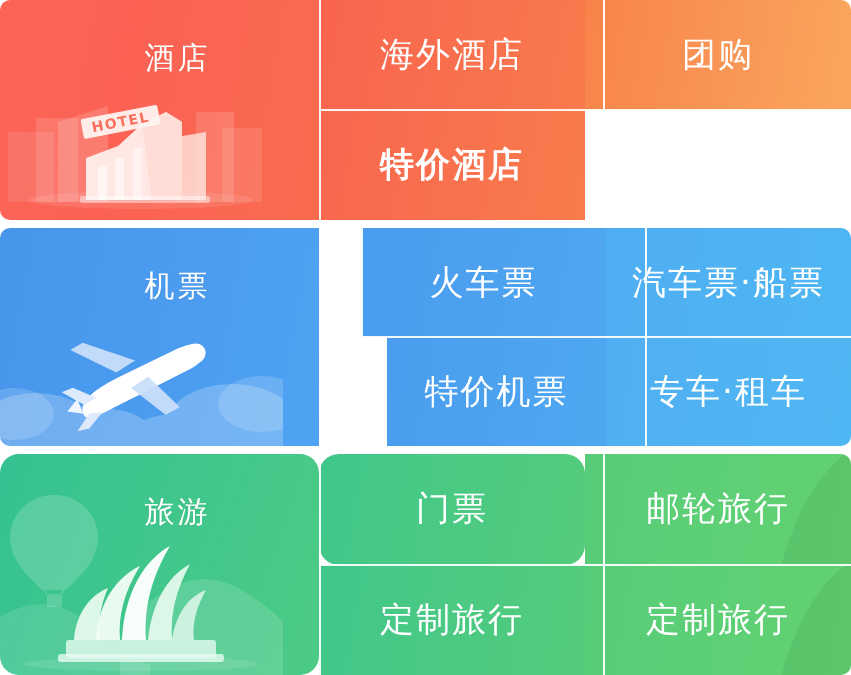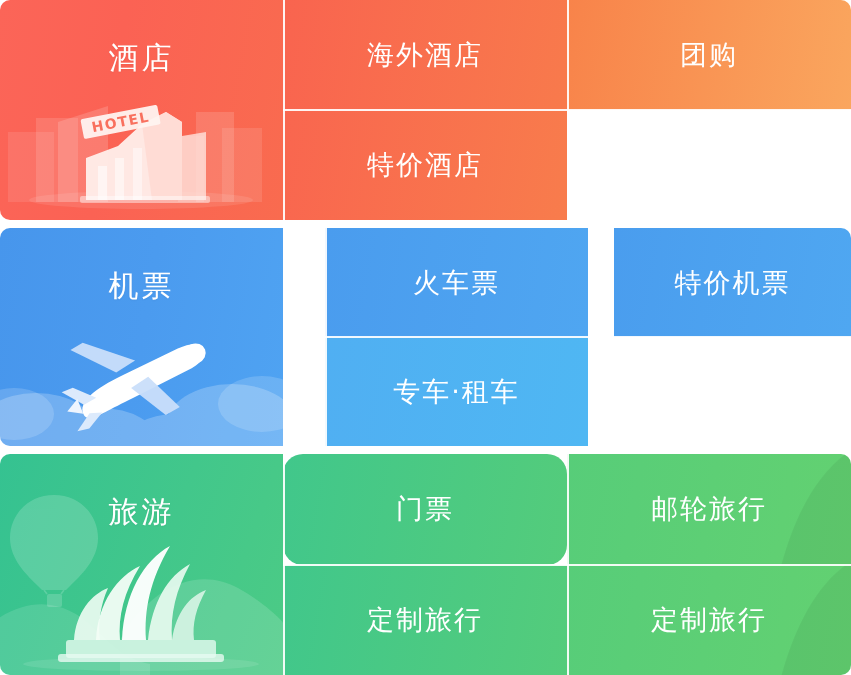--- a/index.html
+++ b/index.html
@@ -34,20 +34,21 @@
   .cat-hotel  { height: 220px; }
   .cat-flight { height: 218px; margin-top: 8px; gap: 42px; }
   .cat-tour   { height: 221px; margin-top: 8px; }
 
   
   .hero {
     position: relative;
     width: 283px;
     flex: 0 0 283px;
     overflow: hidden;
+    padding-left: 36px;
   }
   .hero-title {
     position: relative;
     z-index: 6;
     text-align: center;
     color: #ffffff;
     font-size: 30px;
     letter-spacing: 3px;
     padding-top: 38px;
     text-shadow: 0 1px 2px rgba(0,0,0,.05);
@@ -68,21 +69,21 @@
     grid-template-columns: 1fr 1fr;
     grid-template-rows: 1fr 1fr;
     position: relative;
   }
   .cell {
     position: relative;
     display: flex;
     align-items: center;
     justify-content: center;
     color: #ffffff;
-    font-size: 27px;
+    font-size: 34px;
     letter-spacing: 2px;
     overflow: hidden;
     box-sizing: border-box;
   }
   .cell span { position: relative; z-index: 4; }
   
   .cell::after {
     content: "";
     position: absolute;
     z-index: 5;
@@ -100,32 +101,32 @@
     z-index: 5;
     left: 0; right: 0;
     height: 2px;
     background: rgba(255,255,255,.92);
   }
 
   
   .cat-hotel .hero { background: linear-gradient(100deg,#FB6558 0%, #FB6254 40%, #F96B4F 100%); }
   .cat-hotel .c00  { background: linear-gradient(100deg,#F9644F 0%, #F87A4C 100%); }
   .cat-hotel .c01  { background: linear-gradient(100deg,#F8834A 0%, #FAA65E 100%); }
-  .cat-hotel .c10  { background: linear-gradient(100deg,#F9664F 0%, #F87C4C 100%); }
+  .cat-hotel .c10  { background: linear-gradient(100deg,#F9664F 0%, #F87C4C 100%); font-weight: bold; }
   .cat-hotel .c11  { background: linear-gradient(100deg,#F8854B 0%, #FAA75F 100%); }
 
   
   .cat-flight .hero { background: linear-gradient(100deg,#4796EC 0%, #4B9BEF 50%, #4FA3F2 100%); }
   .cat-flight .c00  { background: linear-gradient(100deg,#4A9CEE 0%, #4FA6F1 100%); }
   .cat-flight .c01  { background: linear-gradient(100deg,#4FAEF2 0%, #4EB6F3 100%); }
   .cat-flight .c10  { background: linear-gradient(100deg,#4A9DEE 0%, #4FA7F1 100%); margin-left: 26px; }
   .cat-flight .c11  { background: linear-gradient(100deg,#50AFF2 0%, #4FB7F3 100%); }
 
   
-  .cat-tour .hero { background: linear-gradient(110deg,#35C291 0%, #42C78B 55%, #4CCB85 100%); }
+  .cat-tour .hero { background: linear-gradient(110deg,#35C291 0%, #42C78B 55%, #4CCB85 100%); border-radius: 19px; }
   .cat-tour .c00  { background: linear-gradient(100deg,#41C78B 0%, #54CC7B 100%); border-radius: 20px; }
   .cat-tour .c01  { background: linear-gradient(100deg,#57CD79 0%, #63D171 100%); }
   .cat-tour .c10  { background: linear-gradient(100deg,#41C78B 0%, #54CC7B 100%); }
   .cat-tour .c11  { background: linear-gradient(100deg,#57CD79 0%, #63D171 100%); }
 
   
   .hill {
     position: absolute;
     right: -40px;
     bottom: -10px;
@@ -222,20 +223,23 @@
 
           <ellipse cx="200" cy="144" rx="11" ry="10" fill="#FFFFFF"></ellipse>
         </g>
       </svg>
     </div>
 
     <div class="grid">
       <div class="cell c00">
         <span>火车票</span>
       </div>
+      <div class="cell c01">
+        <span>汽车票·船票</span>
+      </div>
       <div class="cell c10">
         <span>特价机票</span>
       </div>
       <div class="cell c11">
         <span>专车·租车</span>
       </div>
       <div class="vline" style="left:0px"></div>
       <div class="vline" style="left:284px"></div>
       <div class="hline" style="top:108px"></div>
     </div>

